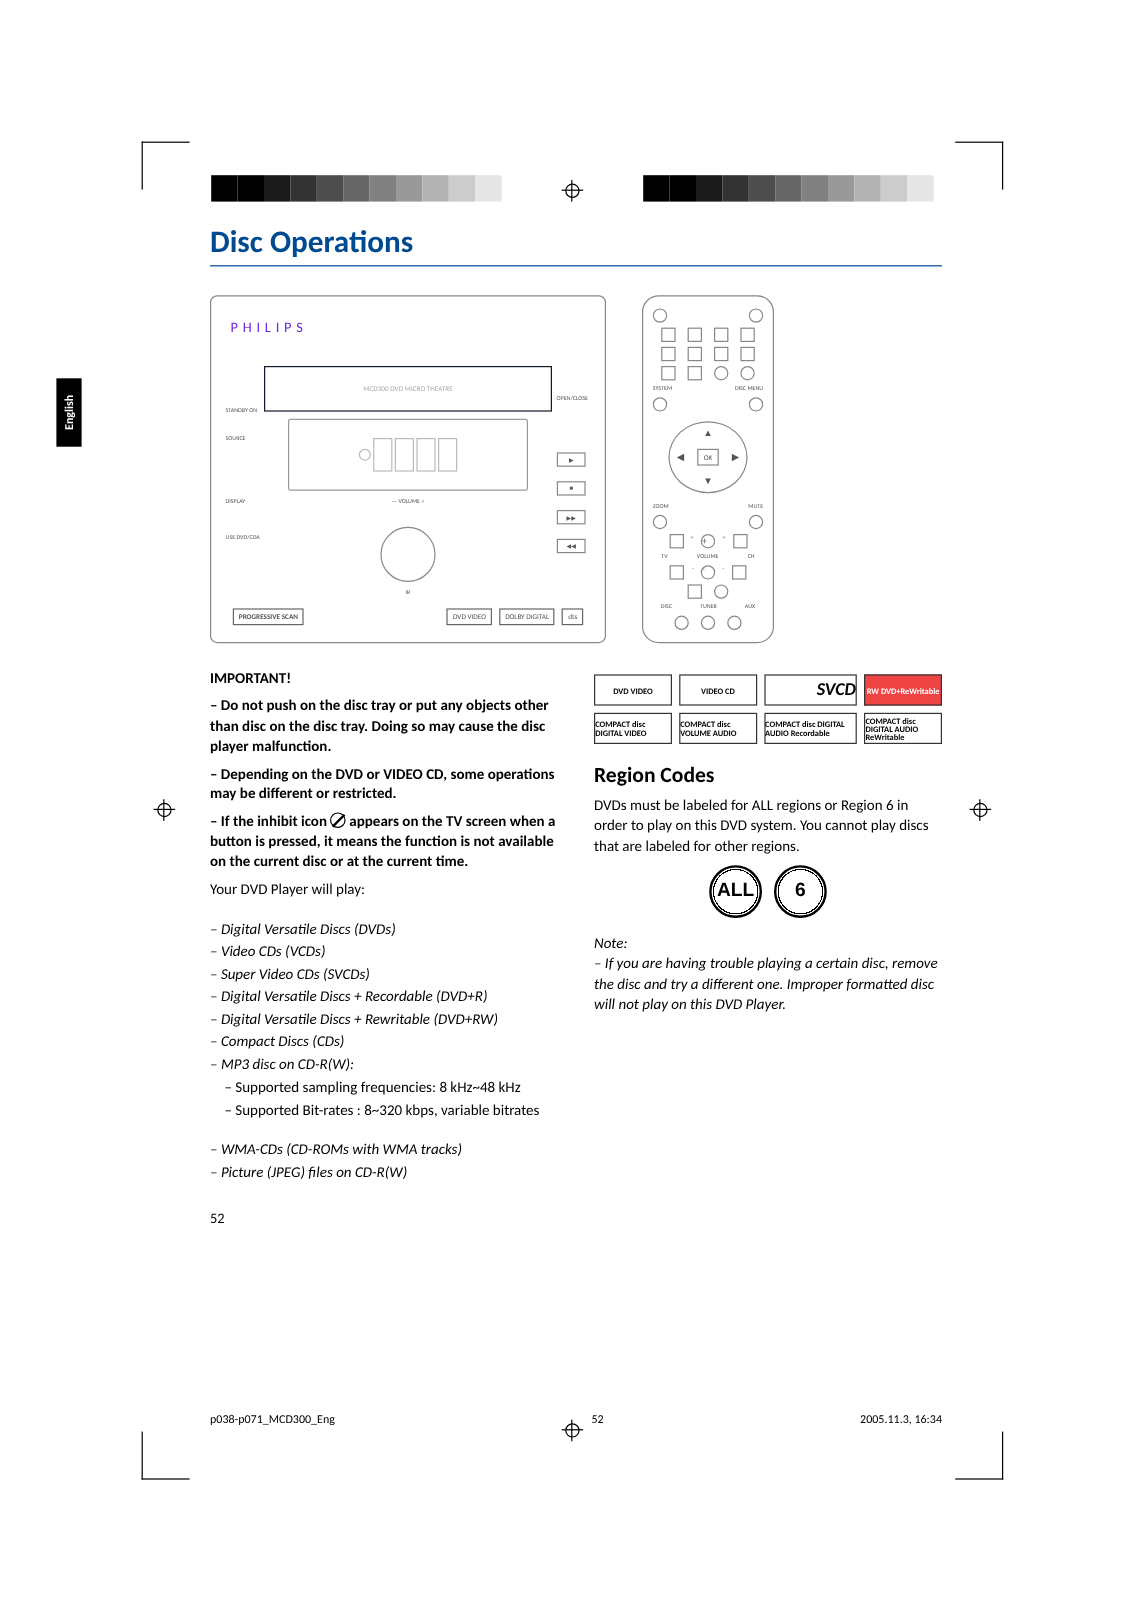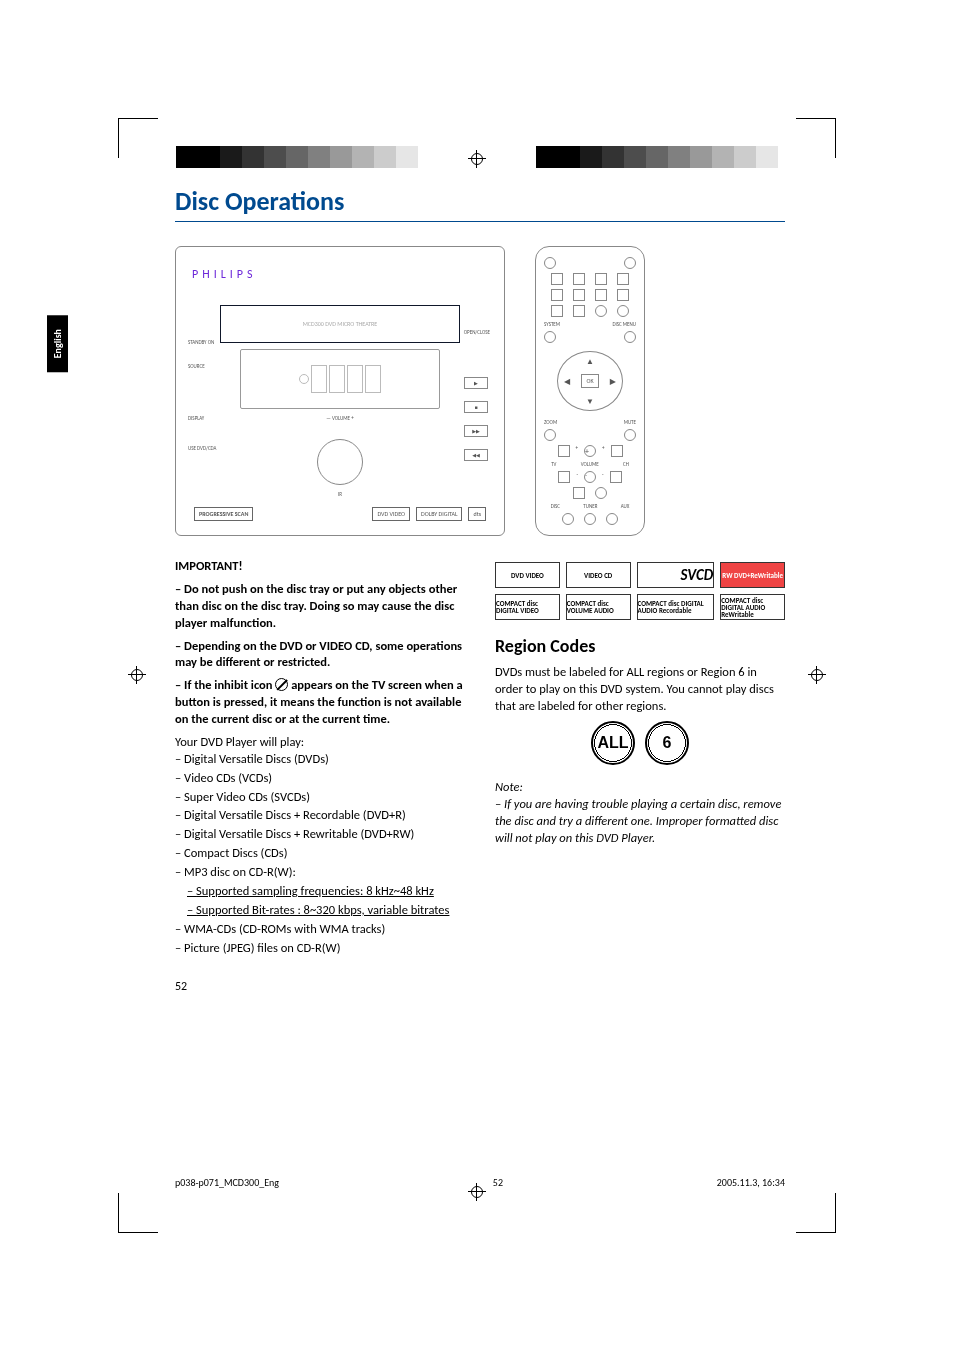--- a/index.html
+++ b/index.html
@@ -88,24 +88,24 @@
   .remote .dpad .ok { border:1px solid #888; padding:2px 4px; font-size:6px; }
   .remote .dpad .arr { position:absolute; font-size:8px; }
   .remote .lbl { font-size:5px; }
 
   .cols { display:flex; gap:30px; }
   .col { flex:1; font-size:12.5px; line-height:1.35; }
   .col h2 { font-size:18px; font-weight:bold; margin: 14px 0 6px; }
   .important p { font-weight:bold; margin-bottom:6px; }
   .no-icon { display:inline-block; width:13px; height:13px; border:1.5px solid #000; border-radius:50%; position:relative; vertical-align:-2px; }
   .no-icon:after { content:""; position:absolute; left:-1px; top:5px; width:14px; height:1.5px; background:#000; transform:rotate(-45deg); }
-  ul.discs { list-style:none; padding-left:0; margin-top:0; }
+  ul.discs { list-style:none; padding-left:0; margin-top:16px;font-style:italic; }
   ul.discs > li { padding-left:14px; text-indent:-14px; margin-bottom:2px; }
   ul.discs > li:before { content:"–  "; }
-  ul.sub { list-style:none; padding-left:24px;text-decoration:underline; }
+  ul.sub { list-style:none; padding-left:24px; }
   ul.sub > li { text-indent:-12px; margin-bottom:2px; }
   ul.sub > li:before { content:"–  "; }
   .logo-grid { display:grid; grid-template-columns:repeat(4,1fr); gap:6px; margin:4px 0 10px; }
   .logo-grid .lg { border:1px solid #333; height:26px; display:flex; flex-direction:column; align-items:center; justify-content:center; font-size:7px; font-weight:bold; line-height:1; background:#fff; }
   .logo-grid .lg.dark { background:#ef4444; color:#fff; }
   .region-icons { display:flex; gap:10px; justify-content:center; margin:6px 0 14px; }
   .region-icons .ri { width:44px; height:44px; border:2px solid #000; border-radius:50%; display:flex; align-items:center; justify-content:center; font-size:16px; font-weight:900; font-family:Impact, sans-serif; background: radial-gradient(circle,#fff 58%, transparent 59%), repeating-radial-gradient(circle,#000 0 1px,#fff 1px 3px);}
   .note { font-style:italic; }
   
   .pagenum2 { font-size:12px; margin-top:22px; }

